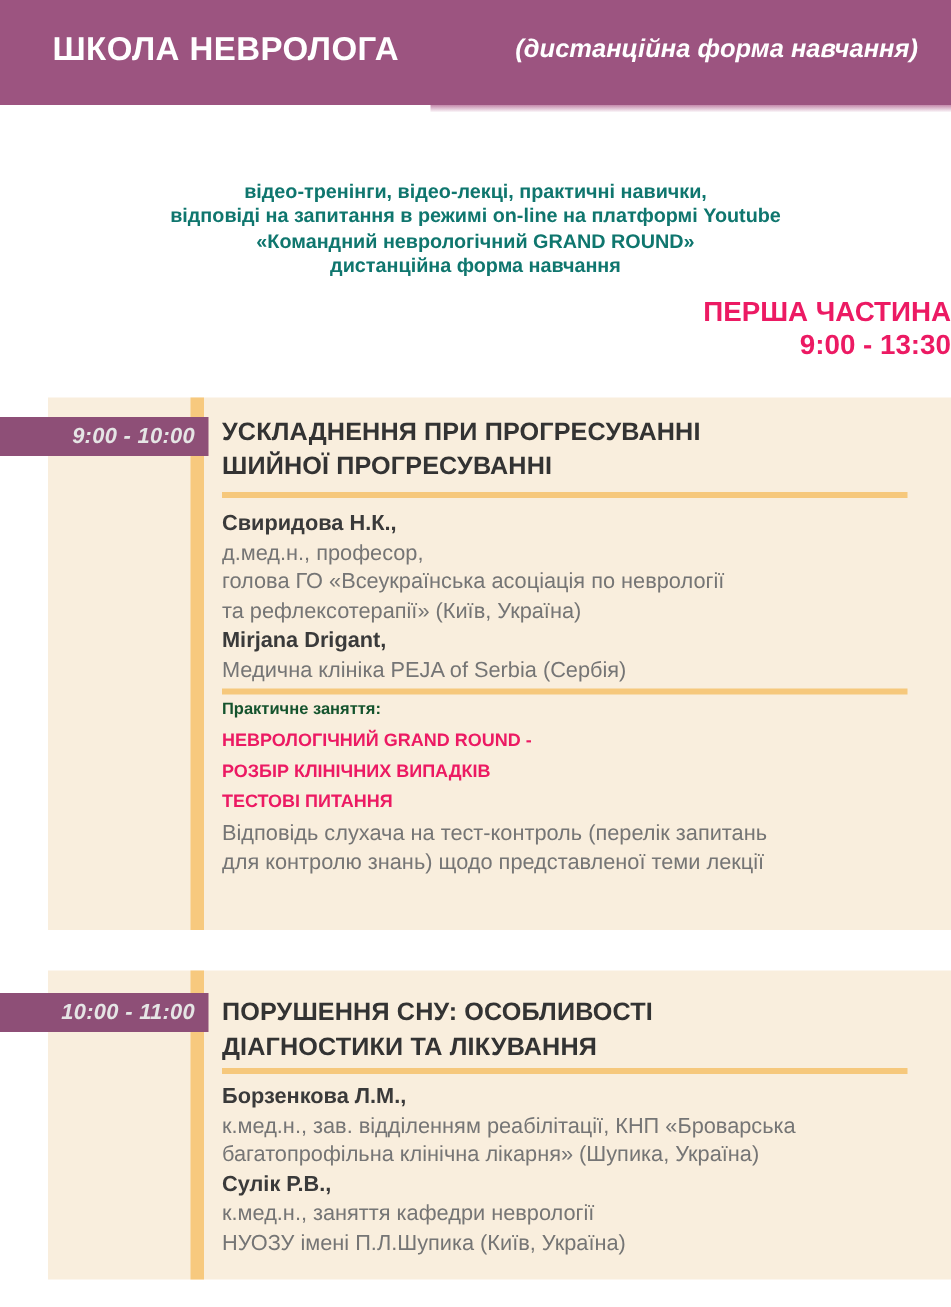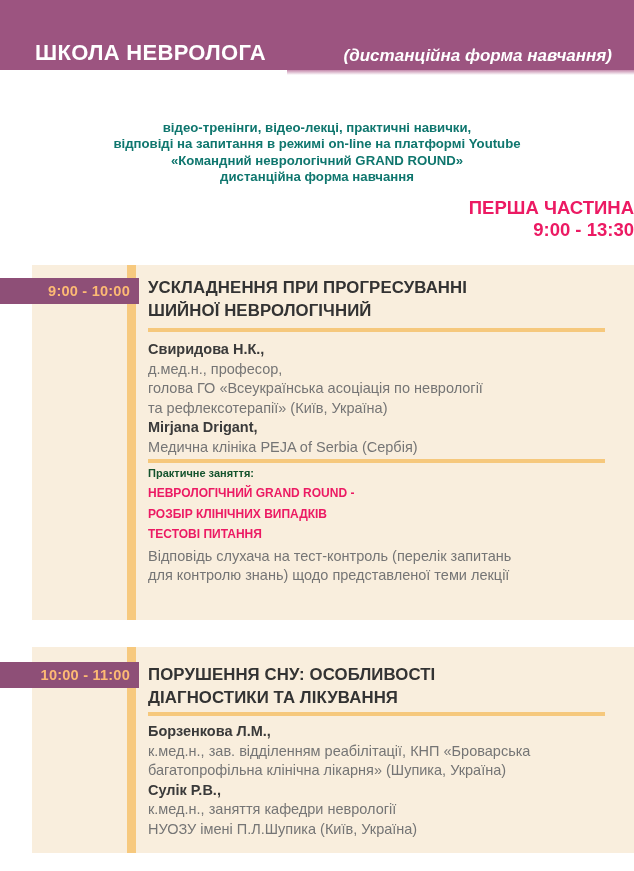--- a/index.html
+++ b/index.html
@@ -12,21 +12,21 @@
     font-family: "Liberation Sans", "DejaVu Sans", sans-serif;
   }
 
   
   .header {
     position: absolute;
     top: 0; left: 0;
     width: 634px; height: 70px;
     background: #9c5480;
     display: flex;
-    align-items: flex-end;
+    align-items: center;
     justify-content: space-between;
     box-sizing: border-box;
     padding: 0 22px 4px 35px;
   }
   .header-title {
     color: #ffffff;
     font-size: 22px;
     font-weight: 800;
     letter-spacing: 0.3px;
     white-space: nowrap;
@@ -84,28 +84,29 @@
     left: 95px; top: 0; bottom: 0;
     width: 9px;
     background: #f7c97e;
   }
 
   .badge {
     position: absolute;
     left: -32px;
     width: 139px; height: 26px;
     background: #8e4f77;
-    color: #fdba74;
+    color: #e5e5e5;
     font-size: 14.6px;
     font-weight: 600;
     line-height: 26px;
     text-align: right;
     box-sizing: border-box;
     padding-right: 9px;
     letter-spacing: 0.2px;
+    font-style: italic;
   }
   .s1 .badge { top: 13px; }
   .s2 .badge { top: 15px; }
 
   .content {
     position: absolute;
     left: 116px; top: 0;
     width: 457px;
   }
 
@@ -175,21 +176,21 @@
     <div>ПЕРША ЧАСТИНА</div>
     <div>9:00 - 13:30</div>
   </div>
 
   <div class="session s1">
     <div class="stripe"></div>
     <div class="badge">9:00 - 10:00</div>
     <div class="content">
       <div class="session-title">
           <div>УСКЛАДНЕННЯ ПРИ ПРОГРЕСУВАННІ</div>
-          <div>ШИЙНОЇ НЕВРОЛОГІЧНИЙ</div>
+          <div>ШИЙНОЇ ПРОГРЕСУВАННІ</div>
         </div>
       <div class="divider d1"></div>
       <div class="speakers">
           <div class="bold">Свиридова Н.К.,</div>
           <div>д.мед.н., професор,</div>
           <div>голова ГО «Всеукраїнська асоціація по неврології</div>
           <div>та рефлексотерапії» (Київ, Україна)</div>
           <div class="bold">Mirjana Drigant,</div>
           <div>Медична клініка PEJA of Serbia (Сербія)</div>
         </div>

